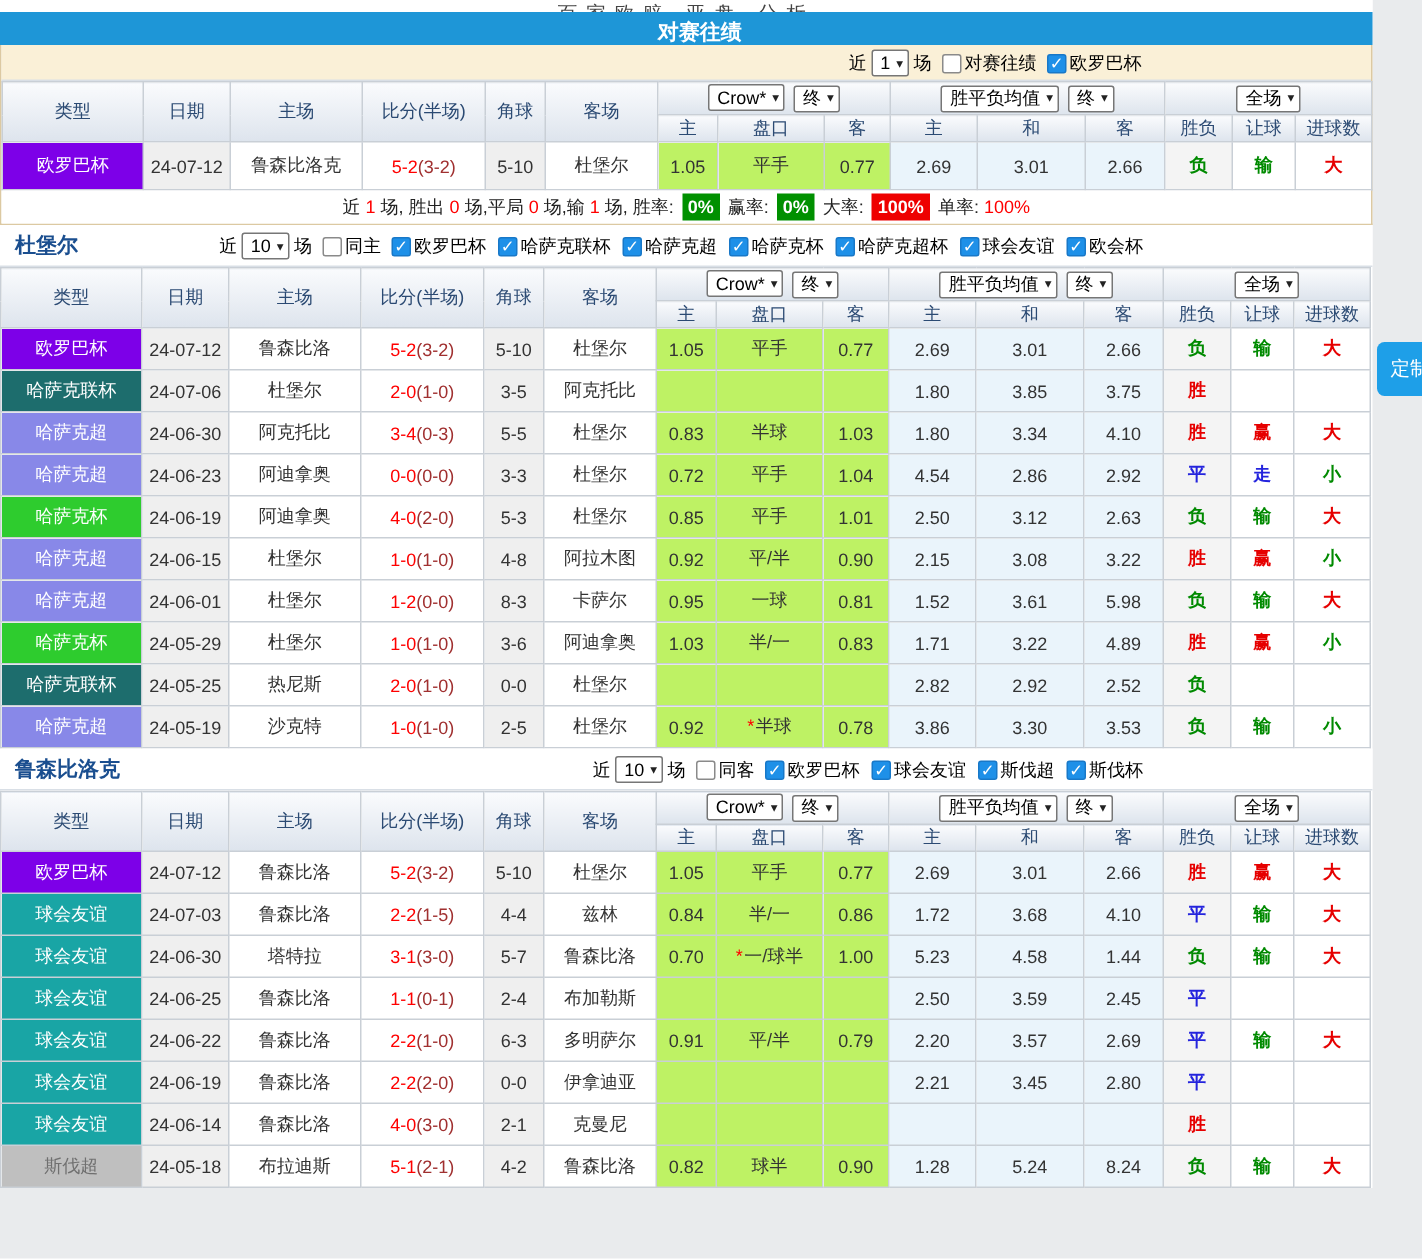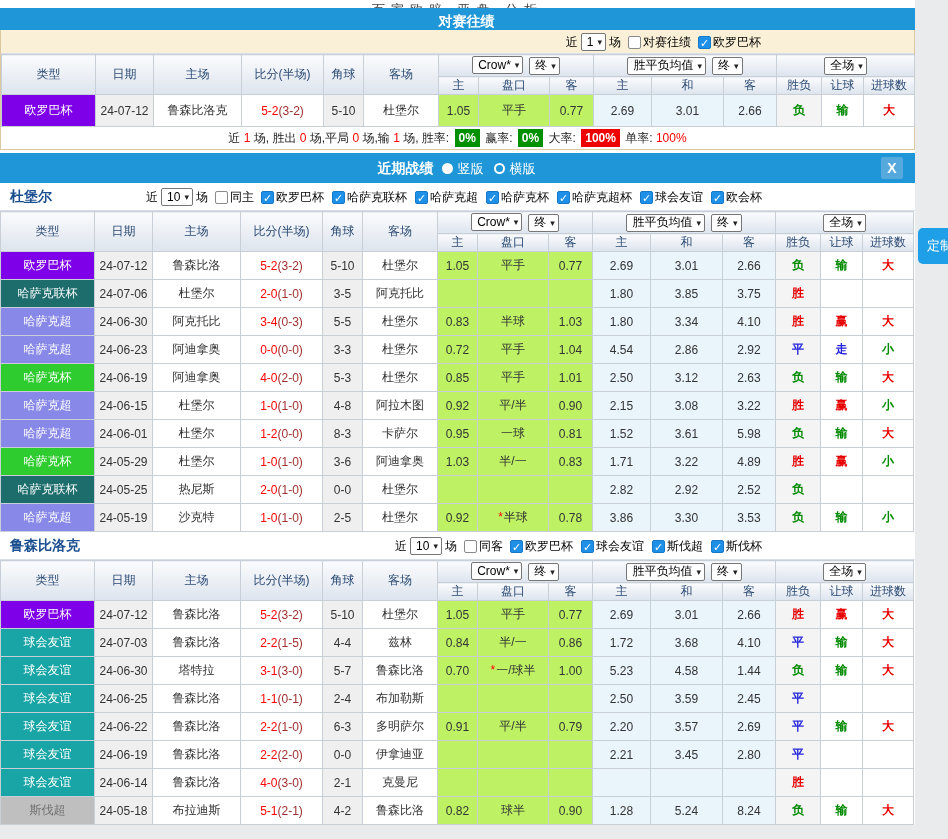--- a/index.html
+++ b/index.html
@@ -166,24 +166,20 @@
             <td class="c-avg">2.66</td>
             <td class="c-res c-wdl" style="color: rgb(0, 138, 0);">负</td>
             <td class="c-res" style="color: rgb(0, 138, 0);">输</td>
             <td class="c-res" style="color: rgb(230, 0, 0);">大</td>
           </tr>
         </tbody>
       </table>
     <div class="stats1" id="stats1"><span class="seg-k">近 </span><span class="seg-r">1</span><span class="seg-k"> 场, 胜出 </span><span class="seg-r">0</span><span class="seg-k"> 场,平局 </span><span class="seg-r">0</span><span class="seg-k"> 场,输 </span><span class="seg-r">1</span><span class="seg-k"> 场, 胜率: </span><span class="seg-gb">0%</span><span class="seg-k"> 赢率: </span><span class="seg-gb">0%</span><span class="seg-k"> 大率: </span><span class="seg-rb">100%</span><span class="seg-k"> 单率: </span><span class="seg-r">100%</span></div>
   </div>
 
-  <div class="bluebar bar2">
-    <span class="bar-title">近期战绩</span><span class="radio radio-on"></span><span class="bar-label">竖版</span><span class="radio"></span><span class="bar-label">横版</span>
-    <span class="close-btn">X</span>
-  </div>
 
   <div class="filter-row">
     <span class="team-name">杜堡尔</span>
     <span class="filter-controls" id="f2">
         <span>近 </span>
         <span class="dd">
           <span>10</span>
           <span class="dd-arrow">▾</span>
         </span>
         <span> 场</span>

